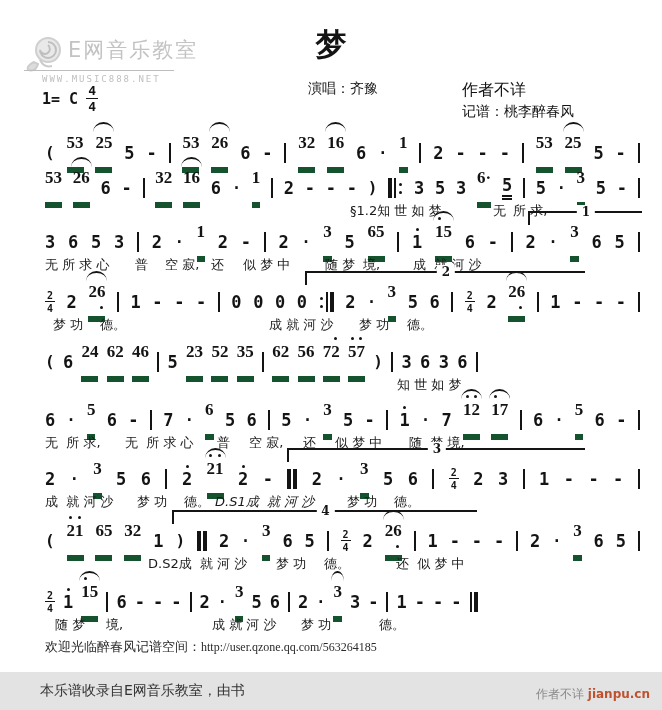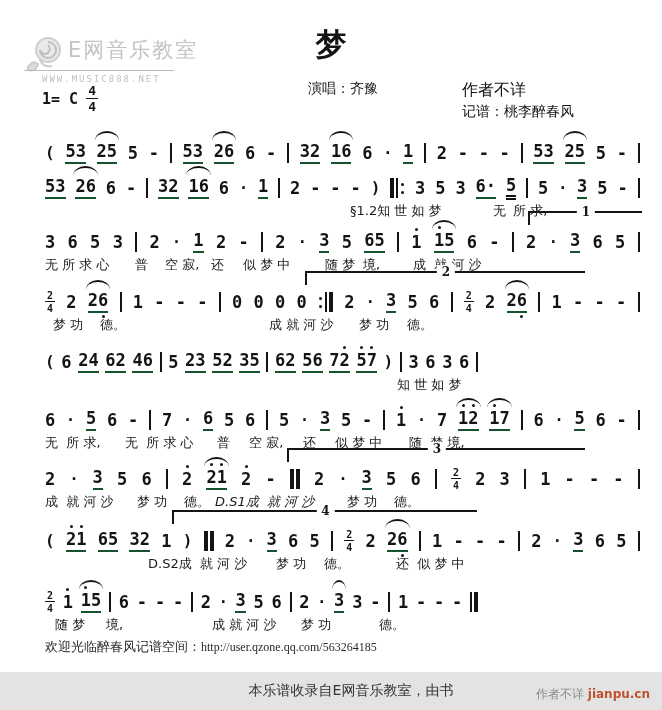--- a/index.html
+++ b/index.html
@@ -14,21 +14,21 @@
   .key{position:absolute;left:42px;top:84px;font:bold 15px "DejaVu Sans Mono",monospace;display:flex;align-items:center;gap:8px;}
   .title{position:absolute;left:0;right:0;top:24px;margin:0;text-align:center;font-size:31px;font-weight:bold;}
   .singer{position:absolute;left:308px;top:80px;font-size:14px;}
   .author{position:absolute;left:462px;top:80px;font-size:16px;}
   .transcriber{position:absolute;left:462px;top:103px;font-size:14px;}
   
   #score{position:absolute;left:45px;top:0;width:600px;height:640px;}
   .mline{position:absolute;left:0;height:50px;}
   .notes{display:flex;justify-content:space-between;align-items:center;height:30px;}
   .tok{position:relative;font-family:"DejaVu Sans Mono",monospace;font-weight:bold;font-size:17px;line-height:1;color:#141414;white-space:nowrap;}
-  .tok.u1{border-bottom:2px solid #14532d;padding-bottom:2px;}
+  .tok.u1{border-bottom:6px solid #14532d;padding-bottom:16px;font-family:Liberation Serif, serif;}
   .tok.u2{border-bottom:5px double #141414;padding-bottom:1px;}
   .tok.tie::before{content:"";position:absolute;left:-2px;right:-2px;top:-12px;height:8px;
       border-top:2px solid #141414;border-radius:50% 50% 0 0/100% 100% 0 0;}
   .tok.dotk{font-size:15px;}
   .tok.par{font-size:16px;}
   .ch{position:relative;display:inline-block;}
   .ch.da::after{content:"";position:absolute;left:50%;top:-6px;width:3px;height:3px;margin-left:-1.5px;border-radius:50%;background:#141414;}
   .ch.db::after{content:"";position:absolute;left:50%;bottom:-9px;width:3px;height:3px;margin-left:-1.5px;border-radius:50%;background:#141414;}
   .barwrap{display:inline-flex;align-items:center;gap:2px;}
   .vbar{width:2px;height:20px;background:#141414;display:inline-block;}
@@ -40,21 +40,21 @@
   .ts .num{padding:0 2px;}
   .key .ts{font-size:13px;}
   .volta{position:absolute;top:-16px;height:12px;border-top:2px solid #141414;border-left:2px solid #141414;}
   .volta b{position:absolute;top:-8px;left:50%;transform:translateX(-50%);background:#fff;padding:0 5px;
       font:bold 12px "DejaVu Serif",serif;}
   .lyr{position:absolute;top:29px;font-size:13px;color:#1a1a1a;white-space:pre;}
   
   .promo{position:absolute;left:45px;top:638px;font-size:13px;color:#2a2a2a;}
   .promo .url{font-family:Liberation Serif, serif;font-size:12px;}
   .band{position:absolute;left:0;right:0;bottom:0;height:38px;background:#e3e3e3;}
-  .attribution{position:absolute;left:0;right:0;top:10px;text-align:center;padding-left:40px;font-size:14px;color:#333;}
+  .attribution{position:absolute;left:0;right:0;top:10px;padding-left:40px;font-size:14px;color:#333;}
   .site{position:absolute;right:12px;top:14px;font-size:12px;color:#8a8a8a;}
   .site a{color:#c0512e;text-decoration:none;font-weight:bold;}
 </style>
 </head>
 <body>
 
 <div class="page">
 
   <div class="logo">
     <svg class="logo-rose" width="42" height="46" viewBox="0 0 42 46">

